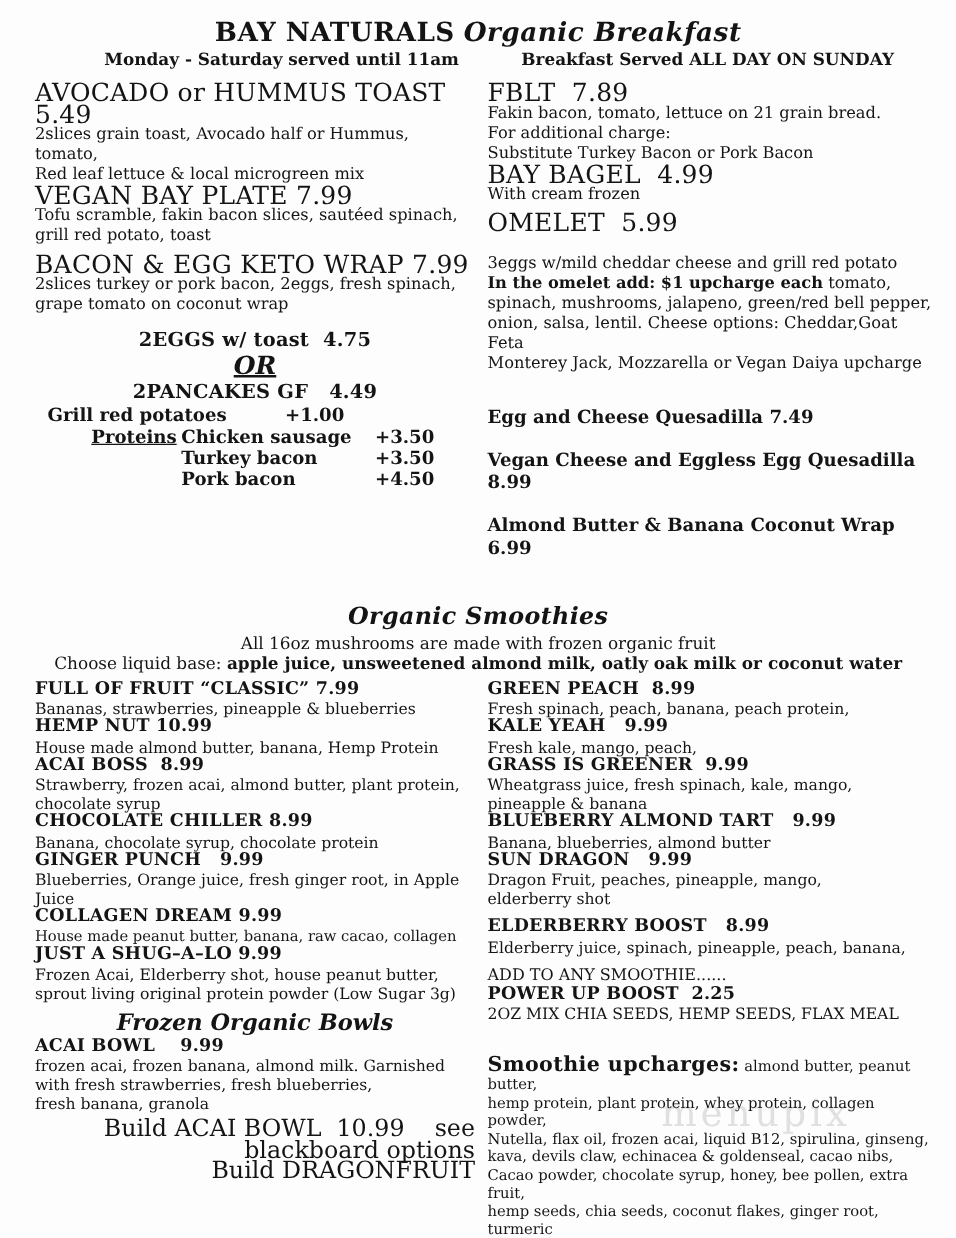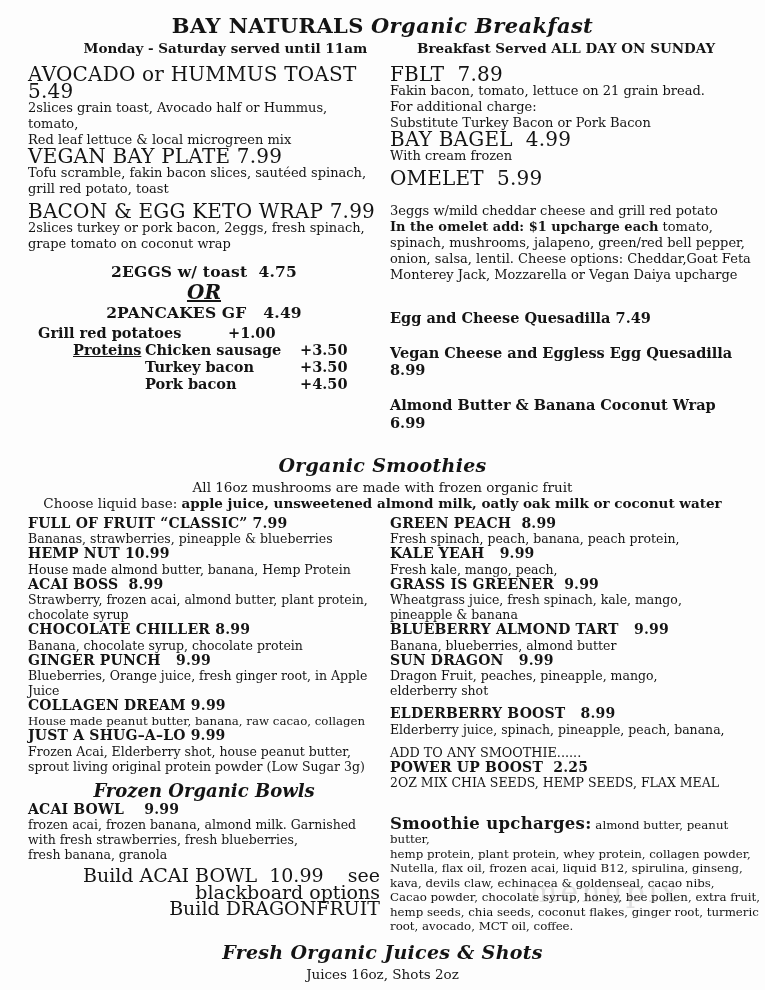--- a/index.html
+++ b/index.html
@@ -13,21 +13,21 @@
   .u{text-decoration:underline;}
   .pre{white-space:pre-line;}
 
   .title{text-align:center;font-size:21px;line-height:24px;letter-spacing:.4px;}
   .hours{display:flex;margin-top:2px;font-weight:bold;font-size:13.5px;line-height:16px;}
   .hours .hl{flex:0 0 48%;text-align:right;}
   .hours .hr{flex:1;text-align:center;}
 
   .cols{display:flex;}
   .col-l{flex:0 0 380px;padding-left:28px;box-sizing:border-box;}
-  .col-r{flex:1;padding-left:10px;box-sizing:border-box;padding-right:3px;}
+  .col-r{flex:1;padding-left:10px;box-sizing:border-box;padding-right:19px;}
 
   .bf{margin-top:10px;}
   .bf .name{font-weight:normal;font-size:20px;line-height:17px;letter-spacing:.2px;}
   .bf .desc{font-size:13px;line-height:16px;}
   .mb6{margin-bottom:6px;}
   .mb10{margin-bottom:10px;}
 
   .eggs-row{display:flex;align-items:center;margin-top:8px;margin-bottom:2px;flex-direction:column;}
   .eggs-opt{font-weight:bold;font-size:15.5px;letter-spacing:.2px;}
   .or{font-weight:bold;font-style:italic;font-size:20px;text-decoration:underline;margin:0 12px;line-height:22px;}
@@ -139,21 +139,21 @@
         </div>
       </div>
       <div class="ques pre">
         <div>Egg and Cheese Quesadilla 7.49</div>
         <div>Vegan Cheese and Eggless Egg Quesadilla&nbsp; 8.99</div>
         <div>Almond Butter &amp; Banana Coconut Wrap&nbsp;&nbsp;&nbsp;&nbsp; 6.99</div>
       </div>
     </div>
   </div>
 
-  <div class="sec-title" style="margin-top:4px;">Organic Smoothies</div>
+  <div class="sec-title" style="margin-top:16px;">Organic Smoothies</div>
   <div class="sub">All 16oz mushrooms are made with frozen organic fruit</div>
   <div class="base-line">
     <span>Choose liquid base: </span><span class="b">apple juice, unsweetened almond milk, oatly oak milk or coconut water</span>
   </div>
 
   <div class="cols sm sm-cols">
     <div class="col-l">
       <div class="mi">
         <div class="name">FULL OF FRUIT “CLASSIC” 7.99</div>
         <div class="desc pre">Bananas, strawberries, pineapple &amp; blueberries</div>

